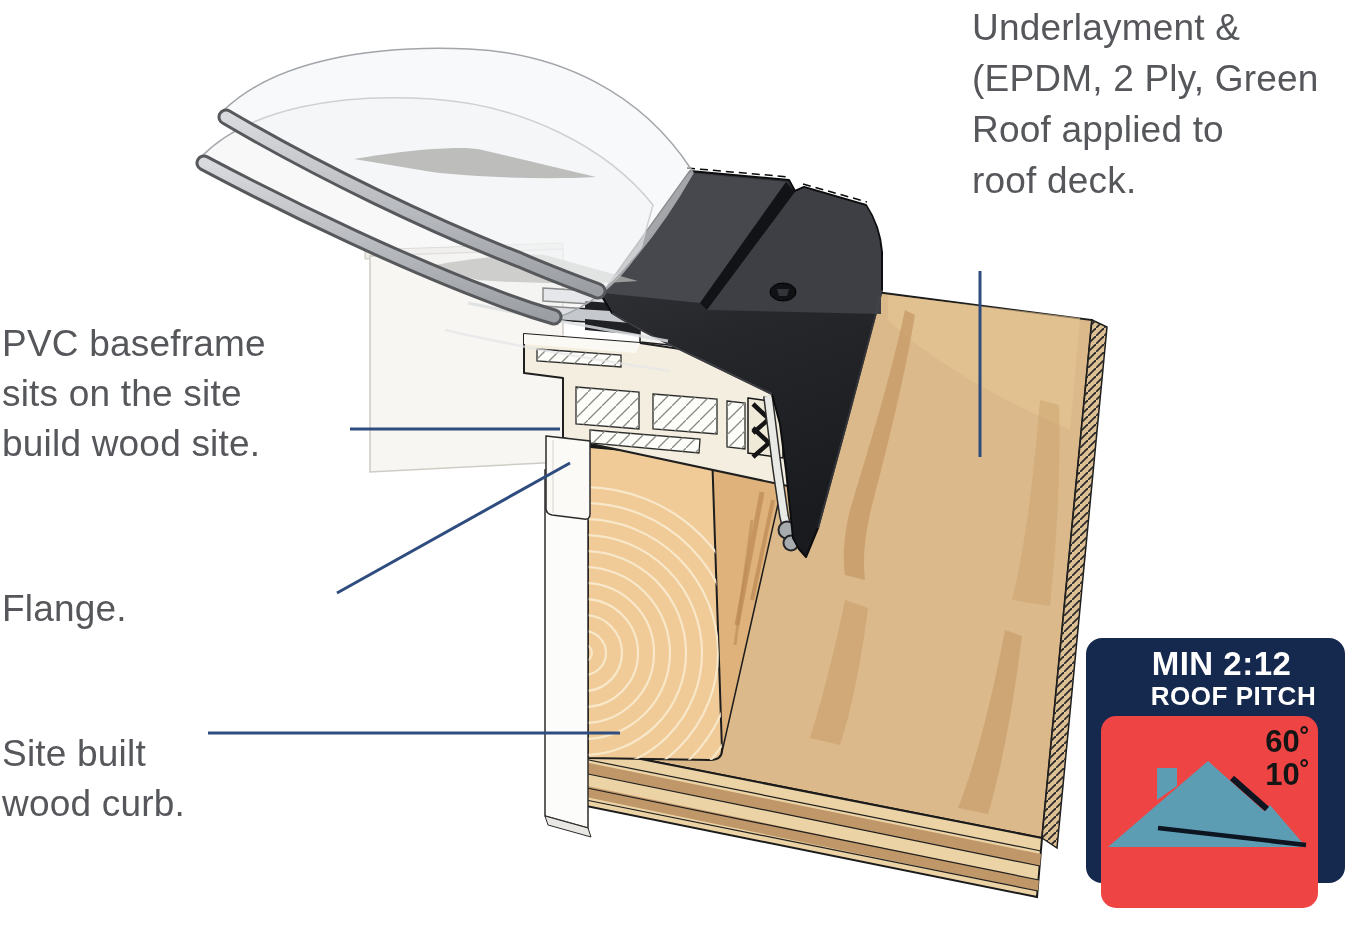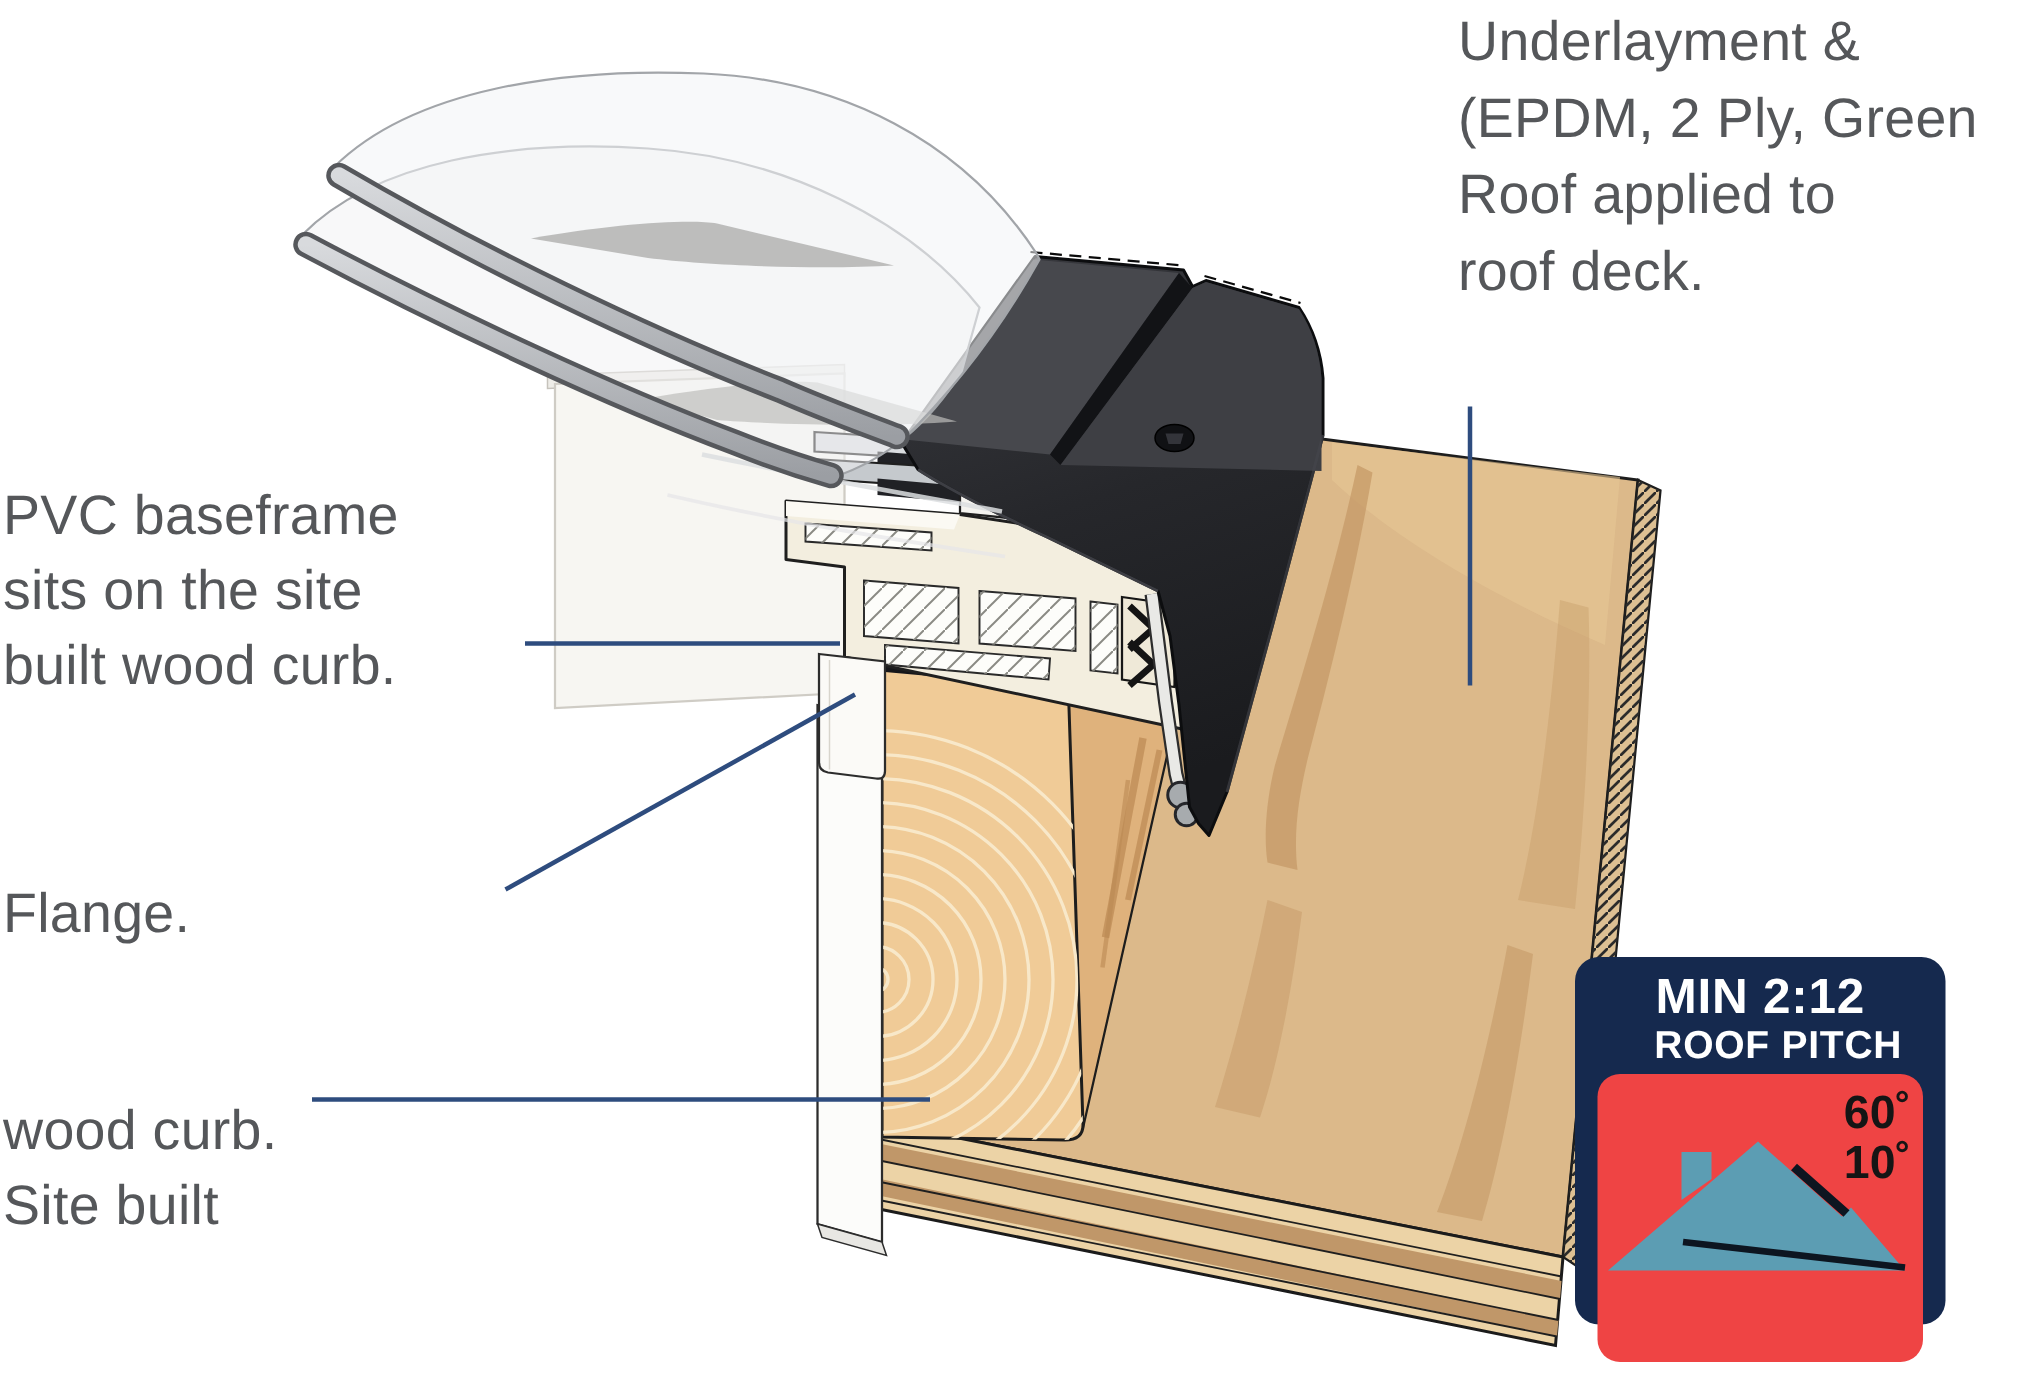--- a/index.html
+++ b/index.html
@@ -3,22 +3,22 @@
 <meta charset="utf-8">
 <style>
   html,body{margin:0;padding:0;background:#ffffff;}
   #canvas{position:relative;width:1360px;height:929px;background:#ffffff;overflow:hidden;
           font-family:"Liberation Sans",sans-serif;}
   #scene{position:absolute;left:0;top:0;width:1360px;height:929px;}
   .note{position:absolute;color:#55575A;font-size:37px;line-height:51px;letter-spacing:.2px;}
   .note div{white-space:nowrap;}
   .note-left{line-height:50px;margin-top:21px;}
   
-  .badge{position:absolute;left:1050px;top:638px;width:247px;height:245px;
-         background:#15294E;border-radius:16px;}
+  .badge{position:absolute;left:1086px;top:638px;width:247px;height:245px;
+         background:#15294E;border-radius:16px;padding-left:12px;}
   .badge-title{margin-top:8px;text-align:center;color:#ffffff;font-weight:bold;
                font-size:33px;line-height:35px;letter-spacing:.5px;}
   .badge-sub{text-align:center;color:#ffffff;font-weight:bold;font-size:26px;
              line-height:30px;letter-spacing:.5px;margin-left:24px;}
   .badge-panel{position:absolute;left:15px;top:78px;width:217px;height:192px;
                background:#ef4444;border-radius:15px;}
   .badge-panel svg{position:absolute;left:0;top:0;}
   .angle{position:absolute;right:8px;color:#151515;font-weight:bold;font-size:31px;
          line-height:32px;text-align:right;}
   .angle-top{top:10px;} .angle-bottom{top:43px;text-align:center;}
@@ -191,30 +191,30 @@
   <div class="note" style="left:972px;top:2px;">
     <div>Underlayment &amp;</div>
     <div>(EPDM, 2 Ply, Green</div>
     <div>Roof applied to</div>
     <div>roof deck.</div>
   </div>
 
   <div class="note note-left" style="left:2px;top:298px;">
     <div>PVC baseframe</div>
     <div>sits on the site</div>
-    <div>built wood curb.</div>
+    <div>build wood site.</div>
   </div>
 
   <div class="note note-left" style="left:2px;top:563px;">
     <div>Flange.</div>
   </div>
 
   <div class="note note-left" style="left:2px;top:708px;">
+    <div>Site built</div>
     <div>wood curb.</div>
-    <div>Site built</div>
   </div>
 
   <div class="badge">
     <div class="badge-title">MIN 2:12</div>
     <div class="badge-sub">ROOF PITCH</div>
     <div class="badge-panel">
       <svg width="217" height="152" viewBox="0 0 217 152">
         <polygon points="56,52 76,52 76,70 56,84" fill="#5C9DB3"></polygon>
         <polygon points="7,131 107,45 163,95 169,89 205,131" fill="#5C9DB3"></polygon>
         <line x1="131" y1="62" x2="166" y2="93" stroke="#0d1520" stroke-width="6"></line>

